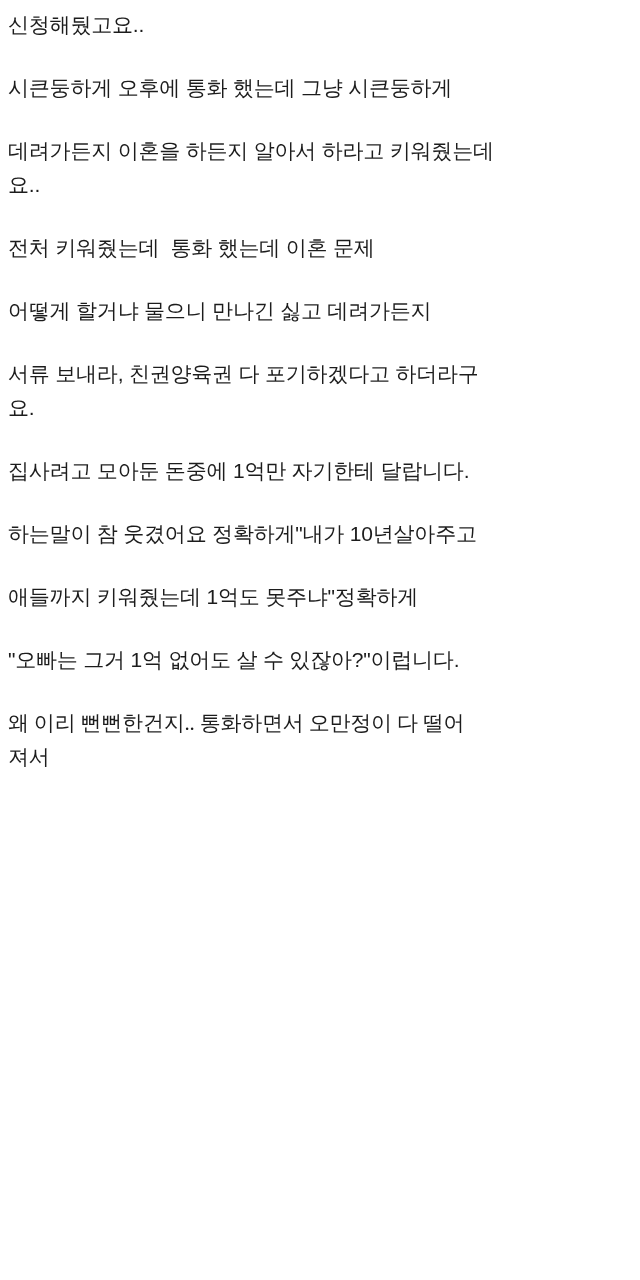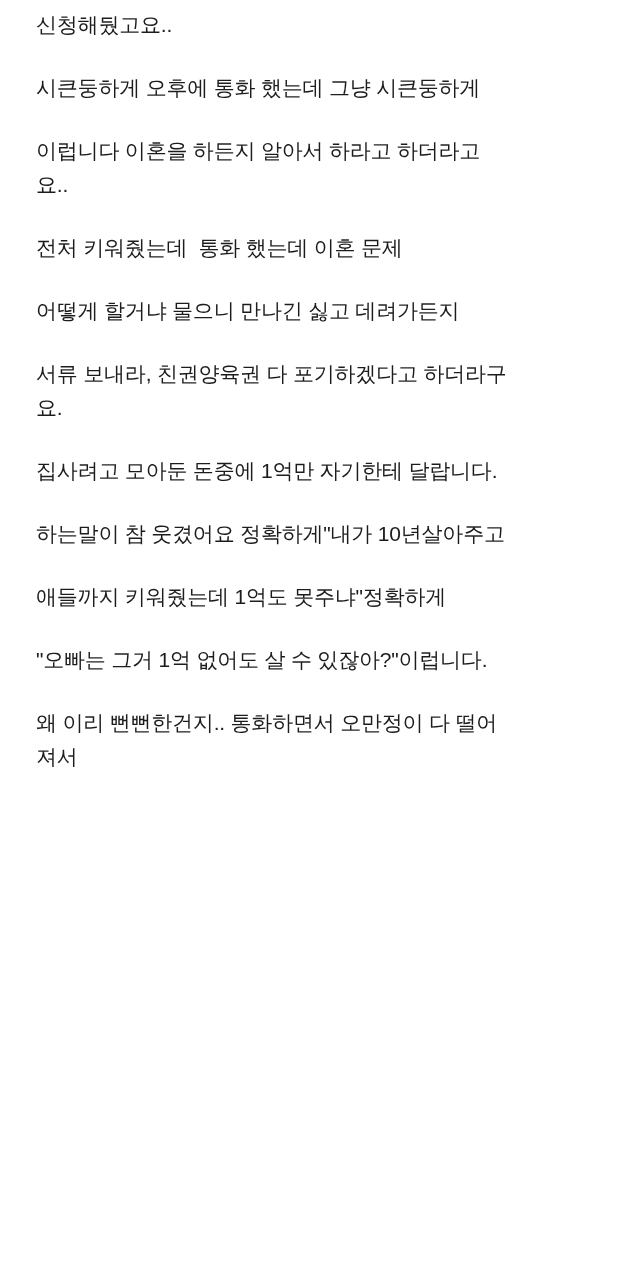--- a/index.html
+++ b/index.html
@@ -10,44 +10,45 @@
   body {
     width: 640px;
     min-height: 1280px;
     font-family: "Liberation Sans", "DejaVu Sans", sans-serif;
     color: #1a1a1a;
   }
   .page {
     width: 640px;
     min-height: 1280px;
     box-sizing: border-box;
-    padding: 8px 24px 14px 36px;
+    padding: 8px 24px 14px 8px;
     background: #ffffff;
   }
   .para {
     font-size: 21px;
     line-height: 1.62;
     letter-spacing: -0.2px;
     color: #1c1c1c;
     margin: 0 0 29px 0;
     white-space: pre-wrap;
     word-break: keep-all;
   }
   .para:last-child {
     margin-bottom: 12px;
+    font-family: Liberation Serif, serif;
   }
 </style>
 </head>
 <body>
 
 <div class="page">
   <div id="body-text">
       <p class="para">신청해뒀고요..</p>
       <p class="para">시큰둥하게 오후에 통화 했는데 그냥 시큰둥하게</p>
-      <p class="para">이럽니다 이혼을 하든지 알아서 하라고 하더라고
+      <p class="para">데려가든지 이혼을 하든지 알아서 하라고 키워줬는데
 요..</p>
       <p class="para">전처 키워줬는데  통화 했는데 이혼 문제</p>
       <p class="para">어떻게 할거냐 물으니 만나긴 싫고 데려가든지</p>
       <p class="para">서류 보내라, 친권양육권 다 포기하겠다고 하더라구
 요.</p>
       <p class="para">집사려고 모아둔 돈중에 1억만 자기한테 달랍니다.</p>
       <p class="para">하는말이 참 웃겼어요 정확하게"내가 10년살아주고</p>
       <p class="para">애들까지 키워줬는데 1억도 못주냐"정확하게</p>
       <p class="para">"오빠는 그거 1억 없어도 살 수 있잖아?"이럽니다.</p>
       <p class="para">왜 이리 뻔뻔한건지.. 통화하면서 오만정이 다 떨어

